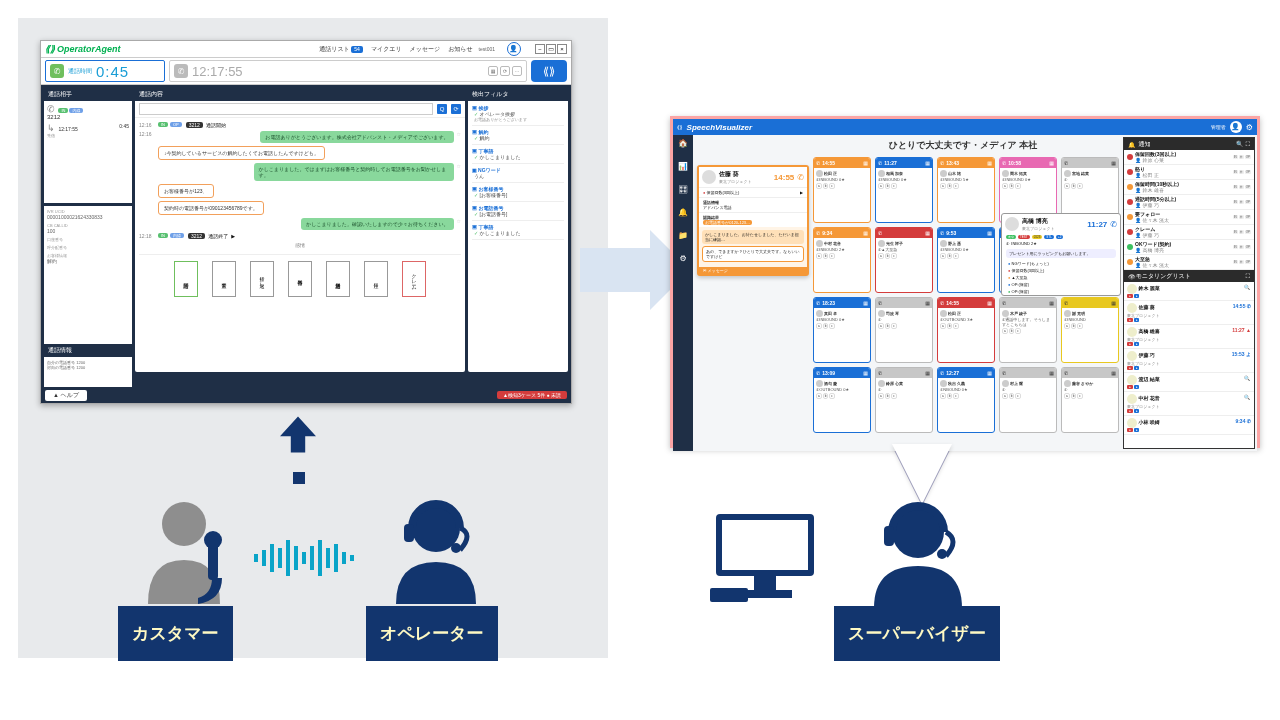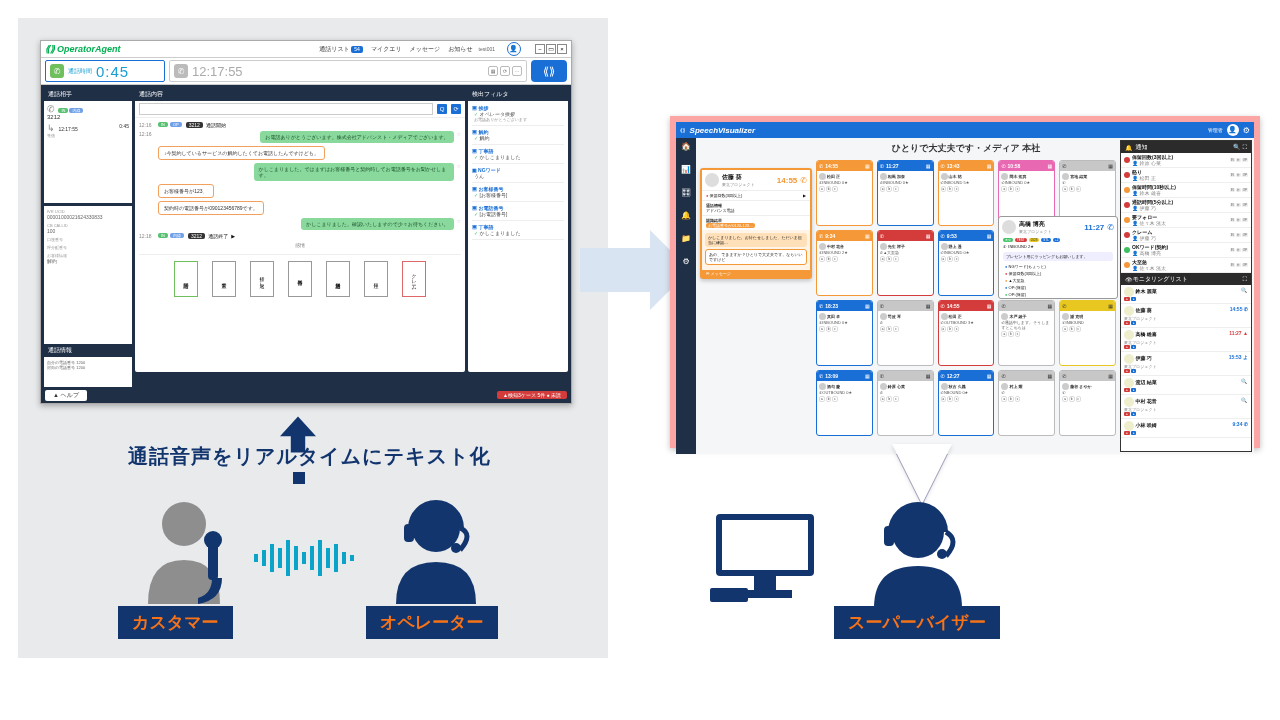--- a/index.html
+++ b/index.html
@@ -85,26 +85,26 @@
 .oa-alarm{margin-left:auto;background:#d43c3c;padding:1px 6px;border-radius:2px;font-size:5px}
 
 
 .big-arrow-up{position:absolute;left:262px;top:398px;width:36px;height:44px}
 .caption1{position:absolute;left:110px;top:425px;color:#12356e;font-weight:700;font-size:20px;letter-spacing:1px}
 .small-sq{position:absolute;left:275px;top:454px;width:12px;height:12px;background:#12356e}
 
 .cust-icon{position:absolute;left:120px;top:476px}
 .wave-icon{position:absolute;left:236px;top:522px}
 .oper-icon{position:absolute;left:360px;top:476px}
-.role-label{background:#12356e;color:#f97316;font-weight:700;font-size:17px;padding:5px 14px;text-align:center}
+.role-label{background:#12356e;color:#fef9c3;font-weight:700;font-size:17px;padding:16px 14px;text-align:center}
 .cust-label{position:absolute;left:100px;top:588px}
 .oper-label{position:absolute;left:348px;top:588px}
 
 
-.sv-window{position:absolute;left:28px;top:98px;width:590px;height:332px;background:#fff;border:6px solid #fca5a5;box-shadow:0 2px 6px rgba(0,0,0,.25);font-size:5px;color:#111}
+.sv-window{position:absolute;left:28px;top:98px;width:590px;height:332px;background:#fff;border:3px solid #fca5a5;box-shadow:0 2px 6px rgba(0,0,0,.25);font-size:5px;color:#111}
 .sv-top{height:16px;background:#1a6fd6;color:#fff;display:flex;align-items:center;padding:0 4px;gap:4px}
 .sv-logo{font-style:italic;font-weight:700;font-size:8px;display:flex;gap:2px;align-items:center}
 .sv-top .sp{flex:1}
 .sv-top .mgr{font-size:5px}
 .sv-top .av{width:12px;height:12px;background:#fff;border-radius:50%;color:#1a6fd6;font-size:7px;line-height:12px;text-align:center}
 .sv-top .gear{font-size:8px}
 .sv-body{display:flex;height:316px}
 .sv-side{width:20px;background:#1f2f46;color:#fff;display:flex;flex-direction:column;align-items:center;padding-top:4px;gap:14px;font-size:8px}
 .sv-main{flex:1;position:relative;background:#f4f6f8}
 .sv-title{position:absolute;left:140px;top:4px;width:260px;text-align:center;font-weight:700;font-size:9px;color:#333}
@@ -366,21 +366,20 @@
 
       <div class="oa-footer">
         <span class="oa-help">▲ ヘルプ</span>
         <span class="oa-alarm">▲検知3ケース 5件 ● 未読</span>
       </div>
     </div>
 
     <svg class="big-arrow-up" viewBox="0 0 40 48">
         <path fill="#12356e" d="M20 0 L40 22 L28 22 L28 40 L12 40 L12 22 L0 22 Z"></path>
       </svg>
-    <div class="caption1">通話音声をリアルタイムにテキスト化</div>
     <div class="small-sq"></div>
 
     <svg class="cust-icon" width="110" height="110" viewBox="0 0 110 110">
       <circle cx="46" cy="30" r="22" fill="#8e8e8e"></circle>
       <path d="M10 110 Q10 66 46 66 Q82 66 82 110 Z" fill="#8e8e8e"></path>
       <rect x="70" y="46" width="10" height="40" rx="4" fill="#12356e"></rect>
       <path d="M74 84 Q74 100 60 104 L60 110 Q84 106 84 84 Z" fill="#12356e"></path>
       <circle cx="75" cy="46" r="9" fill="#12356e"></circle>
     </svg>
 

